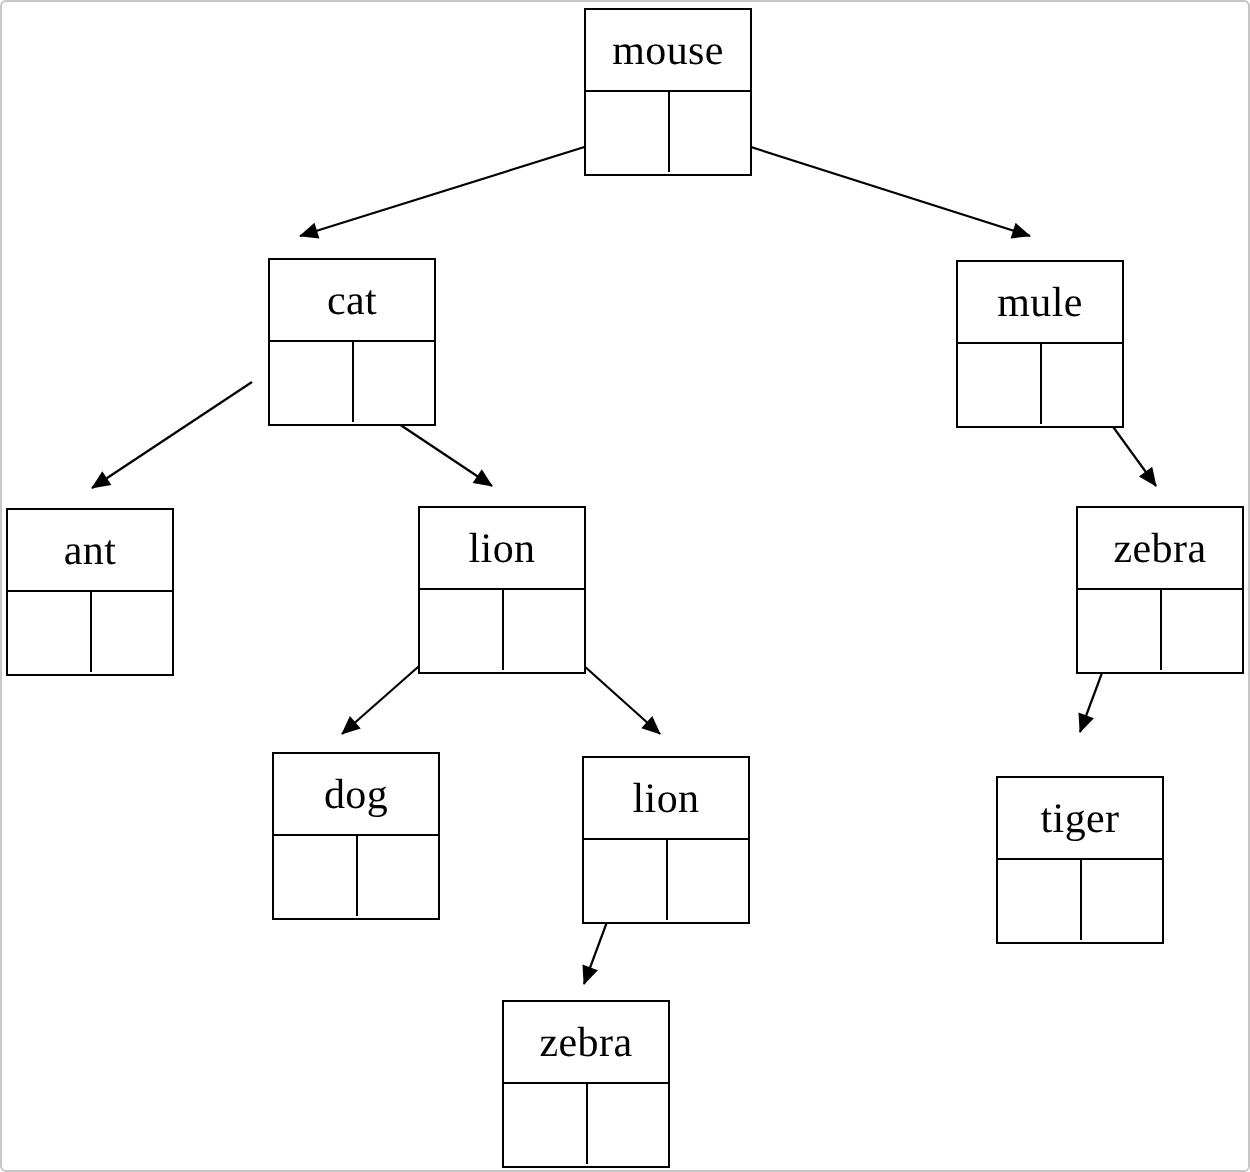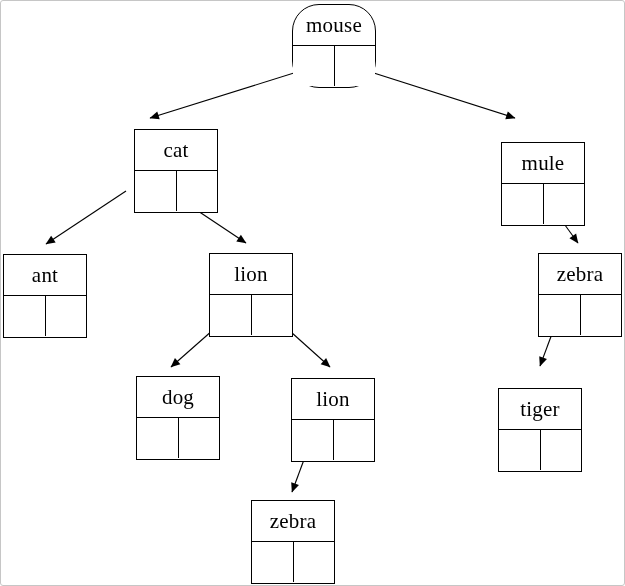--- a/index.html
+++ b/index.html
@@ -55,37 +55,37 @@
     <line class="edge" x1="354" y1="66" x2="514" y2="117" marker-end="url(#ah)"></line>
     <line class="edge" x1="125" y1="190" x2="45" y2="243" marker-end="url(#ah)"></line>
     <line class="edge" x1="167" y1="190" x2="245" y2="242" marker-end="url(#ah)"></line>
     <line class="edge" x1="540" y1="191" x2="577" y2="242" marker-end="url(#ah)"></line>
     <line class="edge" x1="229" y1="314" x2="170" y2="366" marker-end="url(#ah)"></line>
     <line class="edge" x1="271" y1="314" x2="329" y2="366" marker-end="url(#ah)"></line>
     <line class="edge" x1="558" y1="314" x2="539" y2="365" marker-end="url(#ah)"></line>
     <line class="edge" x1="311" y1="437" x2="291" y2="491" marker-end="url(#ah)"></line>
   </svg>
 
-  <div class="node" style="left:291px; top:3px;border-radius:27px;">
+  <div class="node" style="left:291px; top:3px;">
     <div class="node-label">mouse</div>
     <div class="node-cells">
       <div class="cell cell-left"></div>
       <div class="cell"></div>
     </div>
   </div>
 
   <div class="node" style="left:104px; top:128px;margin-left:29px;">
     <div class="node-label">cat</div>
     <div class="node-cells">
       <div class="cell cell-left"></div>
       <div class="cell"></div>
     </div>
   </div>
 
-  <div class="node" style="left:500px; top:129px;margin-top:12px;">
+  <div class="node" style="left:477px; top:129px;">
     <div class="node-label">mule</div>
     <div class="node-cells">
       <div class="cell cell-left"></div>
       <div class="cell"></div>
     </div>
   </div>
 
   <div class="node" style="left:2px; top:253px;">
     <div class="node-label">ant</div>
     <div class="node-cells">

